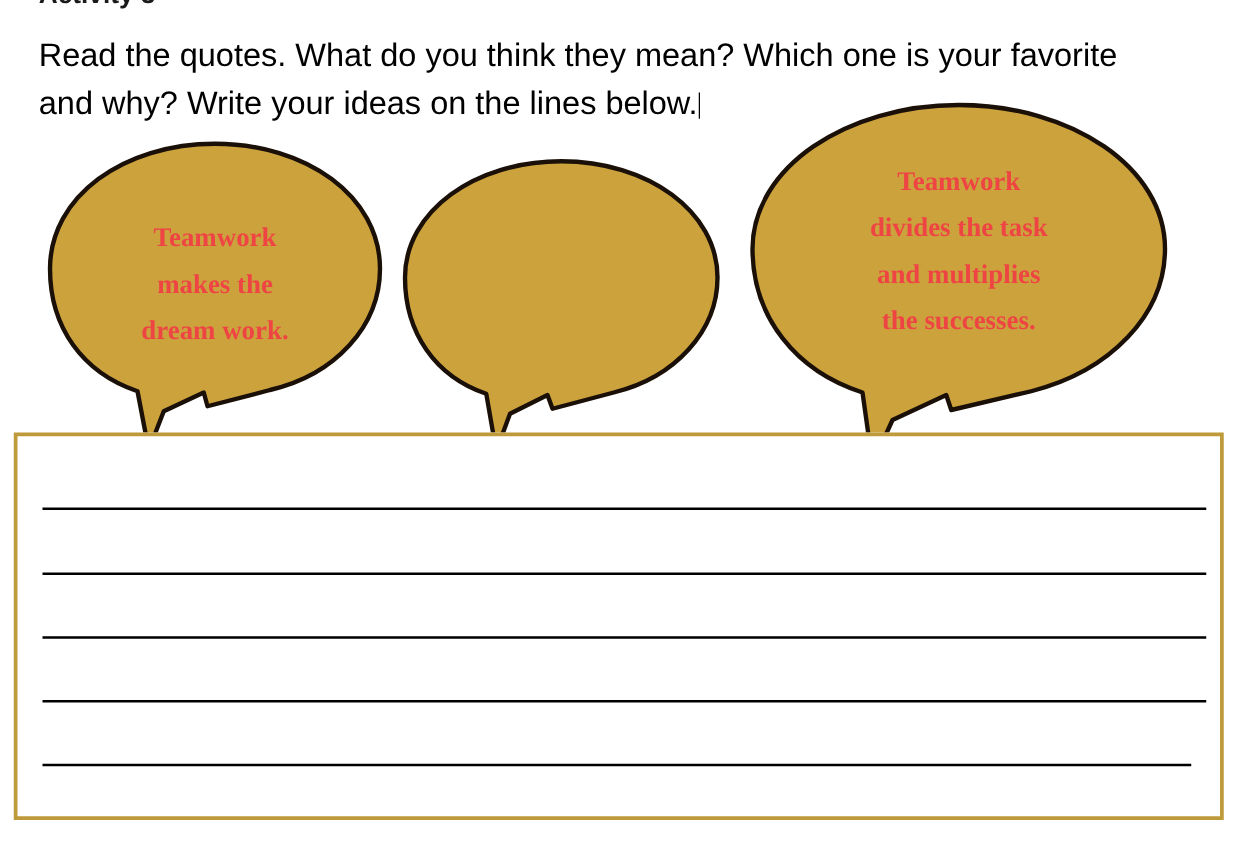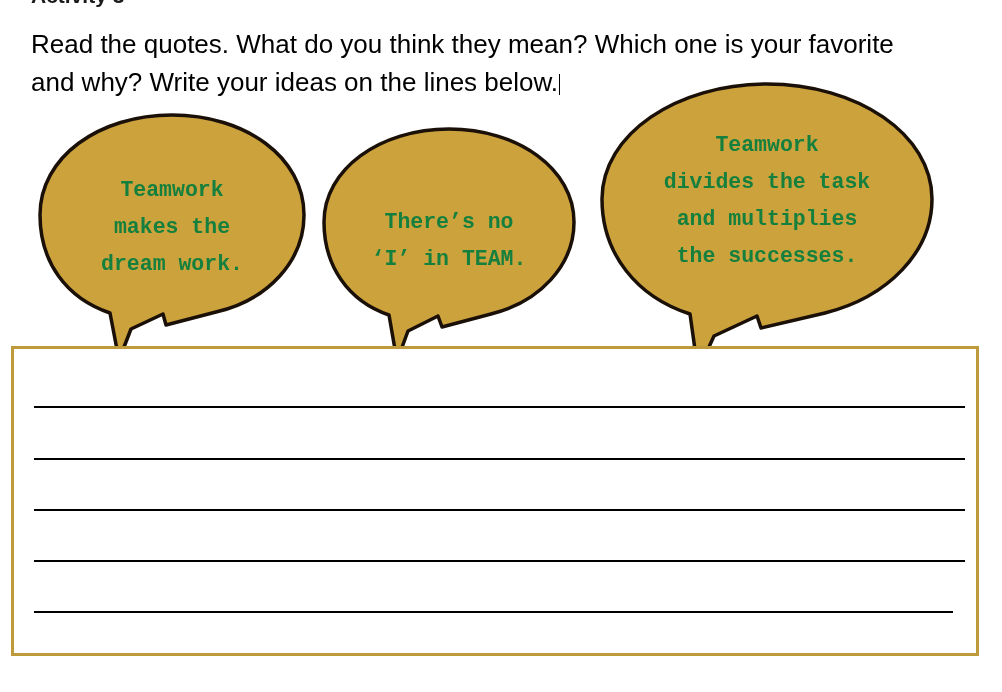--- a/index.html
+++ b/index.html
@@ -63,23 +63,23 @@
   .bubble svg {
     display: block;
     overflow: visible;
   }
   .bubble-text {
     position: absolute;
     left: 0;
     top: 0;
     width: 100%;
     text-align: center;
-    color: #15803d;
+    color: #ef4444;
     font-weight: 700;
-    font-family: Liberation Mono, monospace;
+    font-family: Liberation Serif, serif;
     white-space: pre-line;
     pointer-events: none;
   }
 
   
   #bubble-1 { left: 36px; top: 33px; width: 272px; height: 253px; }
   #bubble-1 .bubble-text {
     top: 61px;
     font-size: 21.5px;
     line-height: 37px;
@@ -170,22 +170,20 @@
                C 198 4 254 44 254 97
                C 254 140 220 177 171 189
                L 122 202
                L 118 191
                L 88 206
                L 77 236
                L 69 190
                C 28 176 4 141 4 97
                C 4 44 60 4 129 4 Z" fill="#cca23c" stroke="#1a1008" stroke-width="3.5" stroke-linejoin="round"></path>
     </svg>
-    <div class="bubble-text">There’s no
-‘I’ in TEAM.</div>
   </div>
 
   <div class="bubble" id="bubble-3">
     <svg width="338" height="294" viewBox="0 0 338 294">
       <path d="M 169 4
                C 259 4 334 54 334 119
                C 334 172 290 217 227 233
                L 163 248
                L 159 236
                L 116 256

